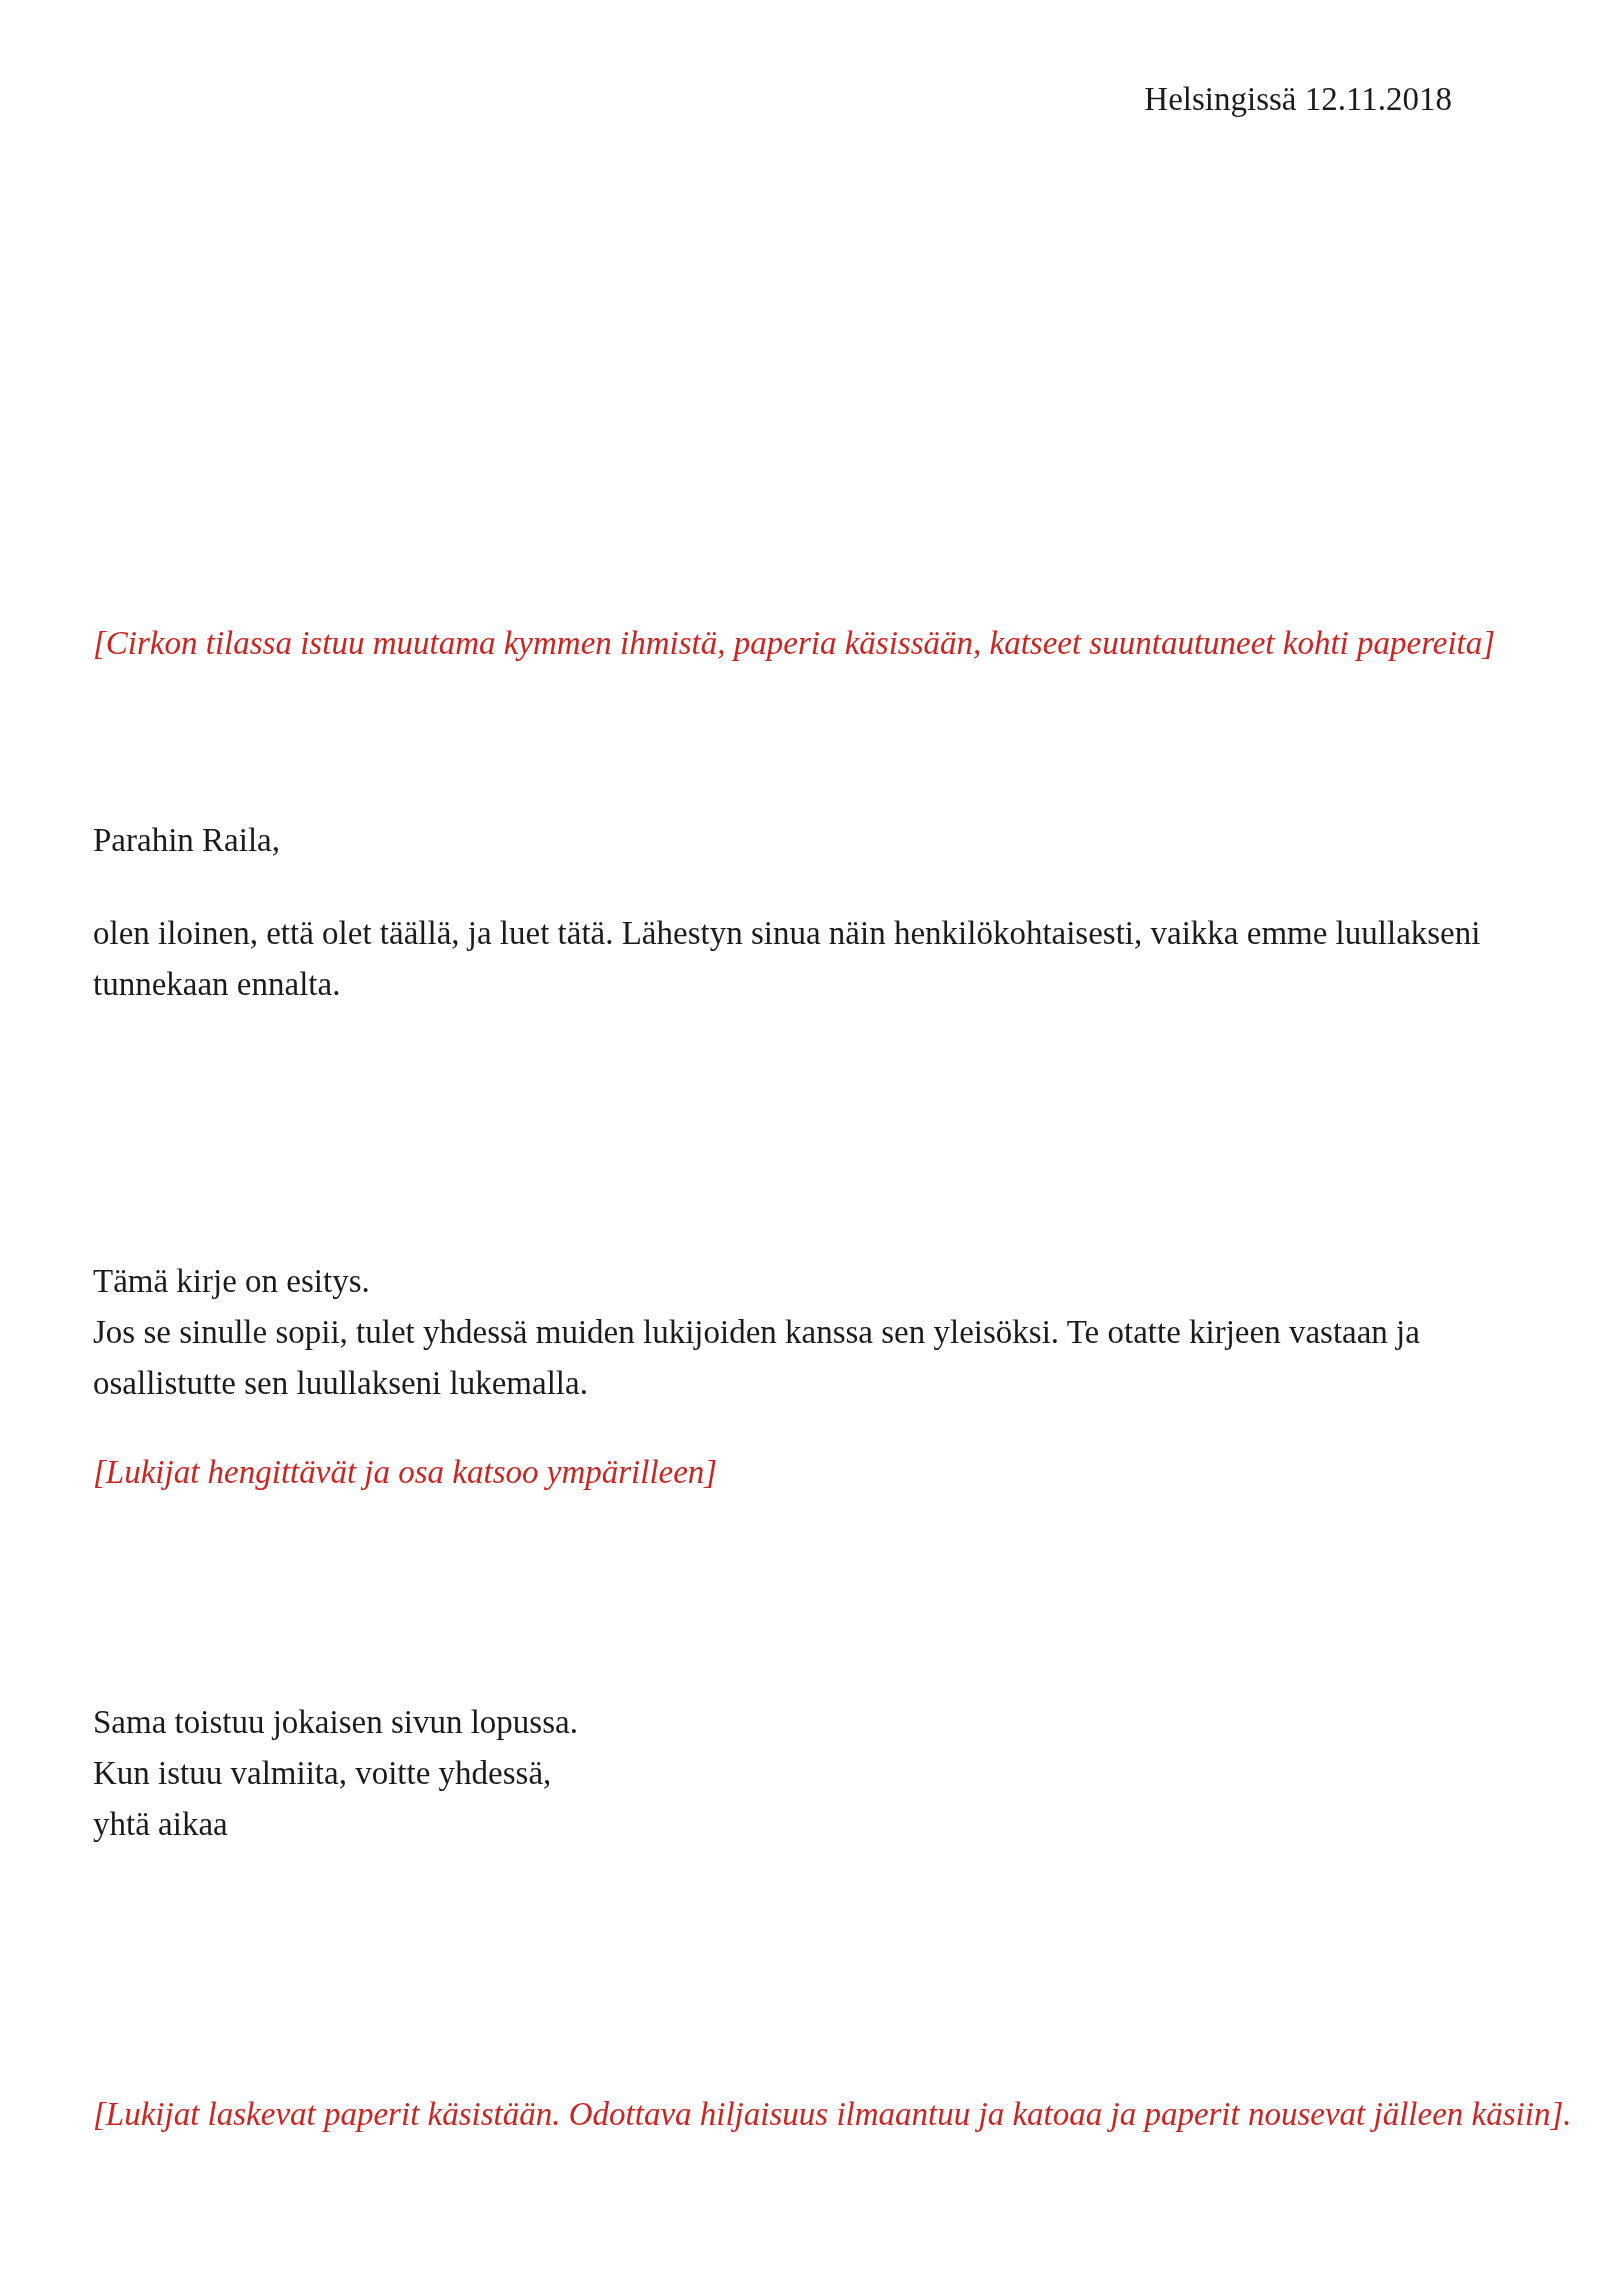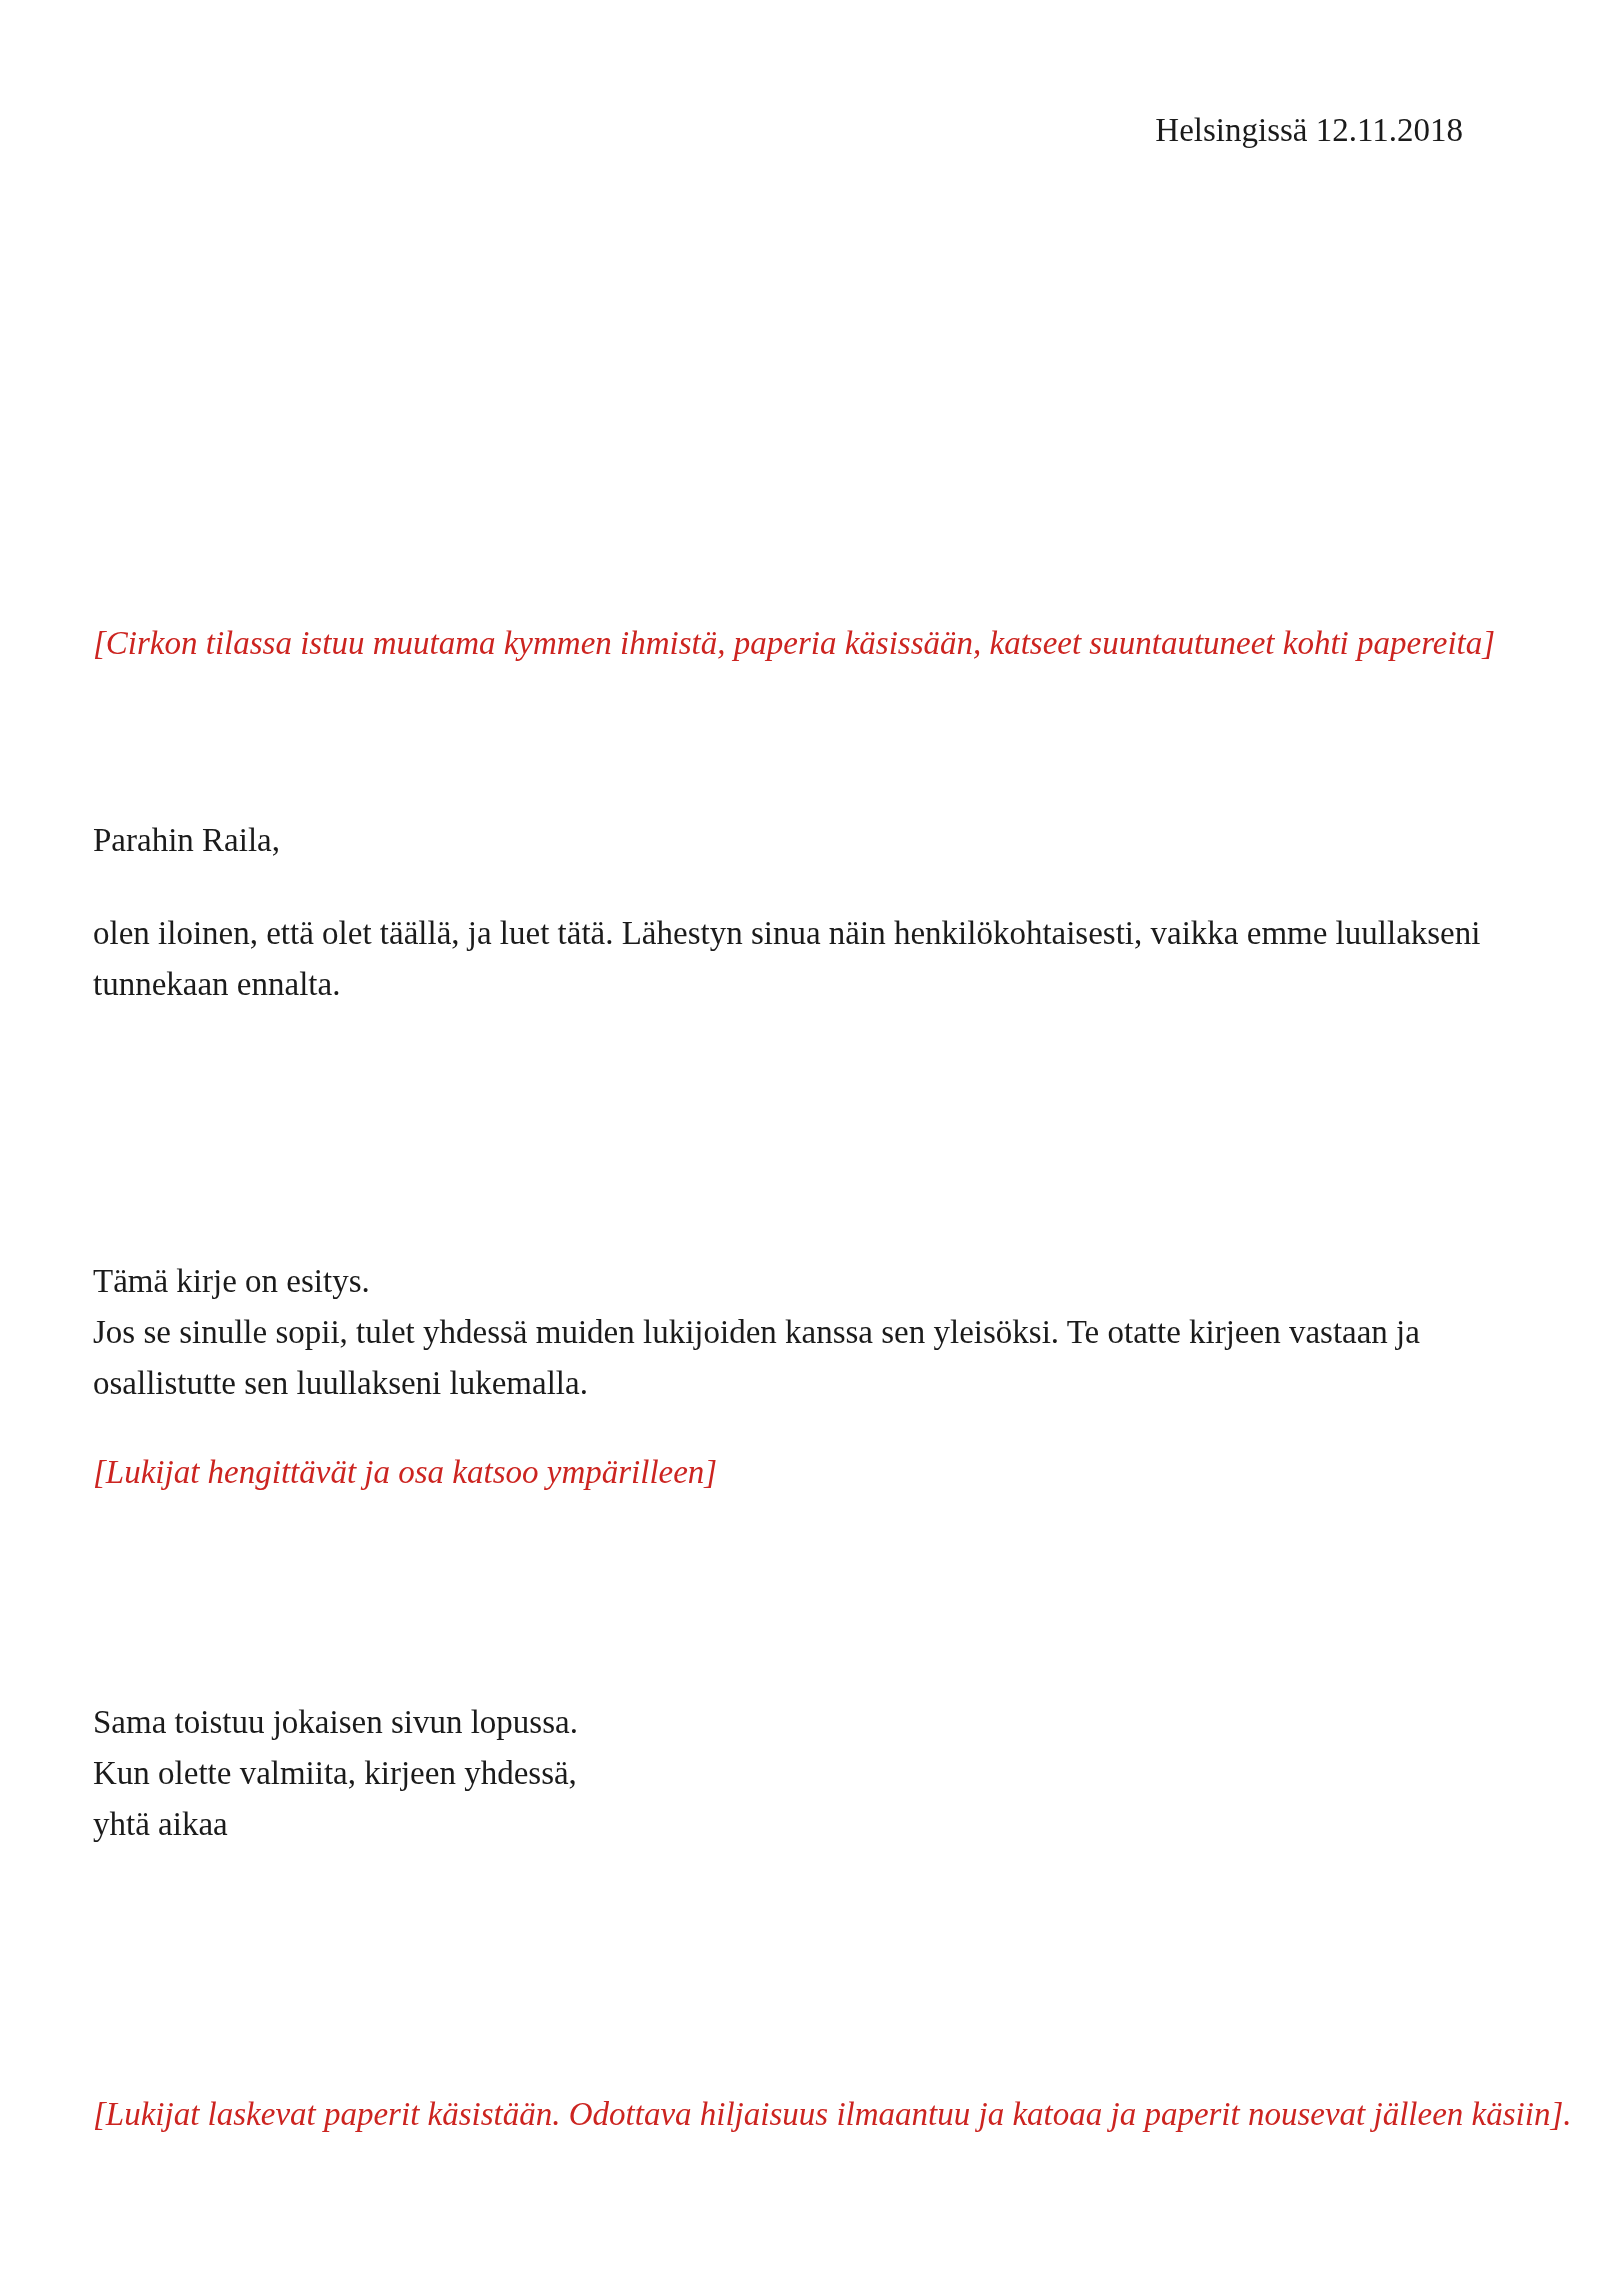--- a/index.html
+++ b/index.html
@@ -18,24 +18,23 @@
     color: #1b1b1b;
     overflow: hidden;
   }
   .block {
     position: absolute;
     left: 93px;
     right: 147px;
   }
   .date {
     left: auto;
-    right: 158px;
+    right: 169px;
     text-align: right;
     white-space: nowrap;
-    margin-top: 31px;
   }
   .stage {
     color: #cc2420;
     font-style: italic;
   }
   .line {
     white-space: nowrap;
   }
 </style>
 </head>
@@ -64,21 +63,21 @@
     <div class="line">Jos se sinulle sopii, tulet yhdessä muiden lukijoiden kanssa sen yleisöksi. Te otatte kirjeen vastaan ja</div>
     <div class="line">osallistutte sen luullakseni lukemalla.</div>
   </div>
 
   <div class="block stage" style="top:1447px">
     <div class="line">[Lukijat hengittävät ja osa katsoo ympärilleen]</div>
   </div>
 
   <div class="block" style="top:1697px">
     <div class="line">Sama toistuu jokaisen sivun lopussa.</div>
-    <div class="line">Kun olette valmiita, kirjeen yhdessä,</div>
+    <div class="line">Kun istuu valmiita, voitte yhdessä,</div>
     <div class="line">yhtä aikaa</div>
   </div>
 
   <div class="block stage" style="top:2089px">
     <div class="line">[Lukijat laskevat paperit käsistään. Odottava hiljaisuus ilmaantuu ja katoaa ja paperit nousevat jälleen käsiin].</div>
   </div>
 
 </div>
 
 

